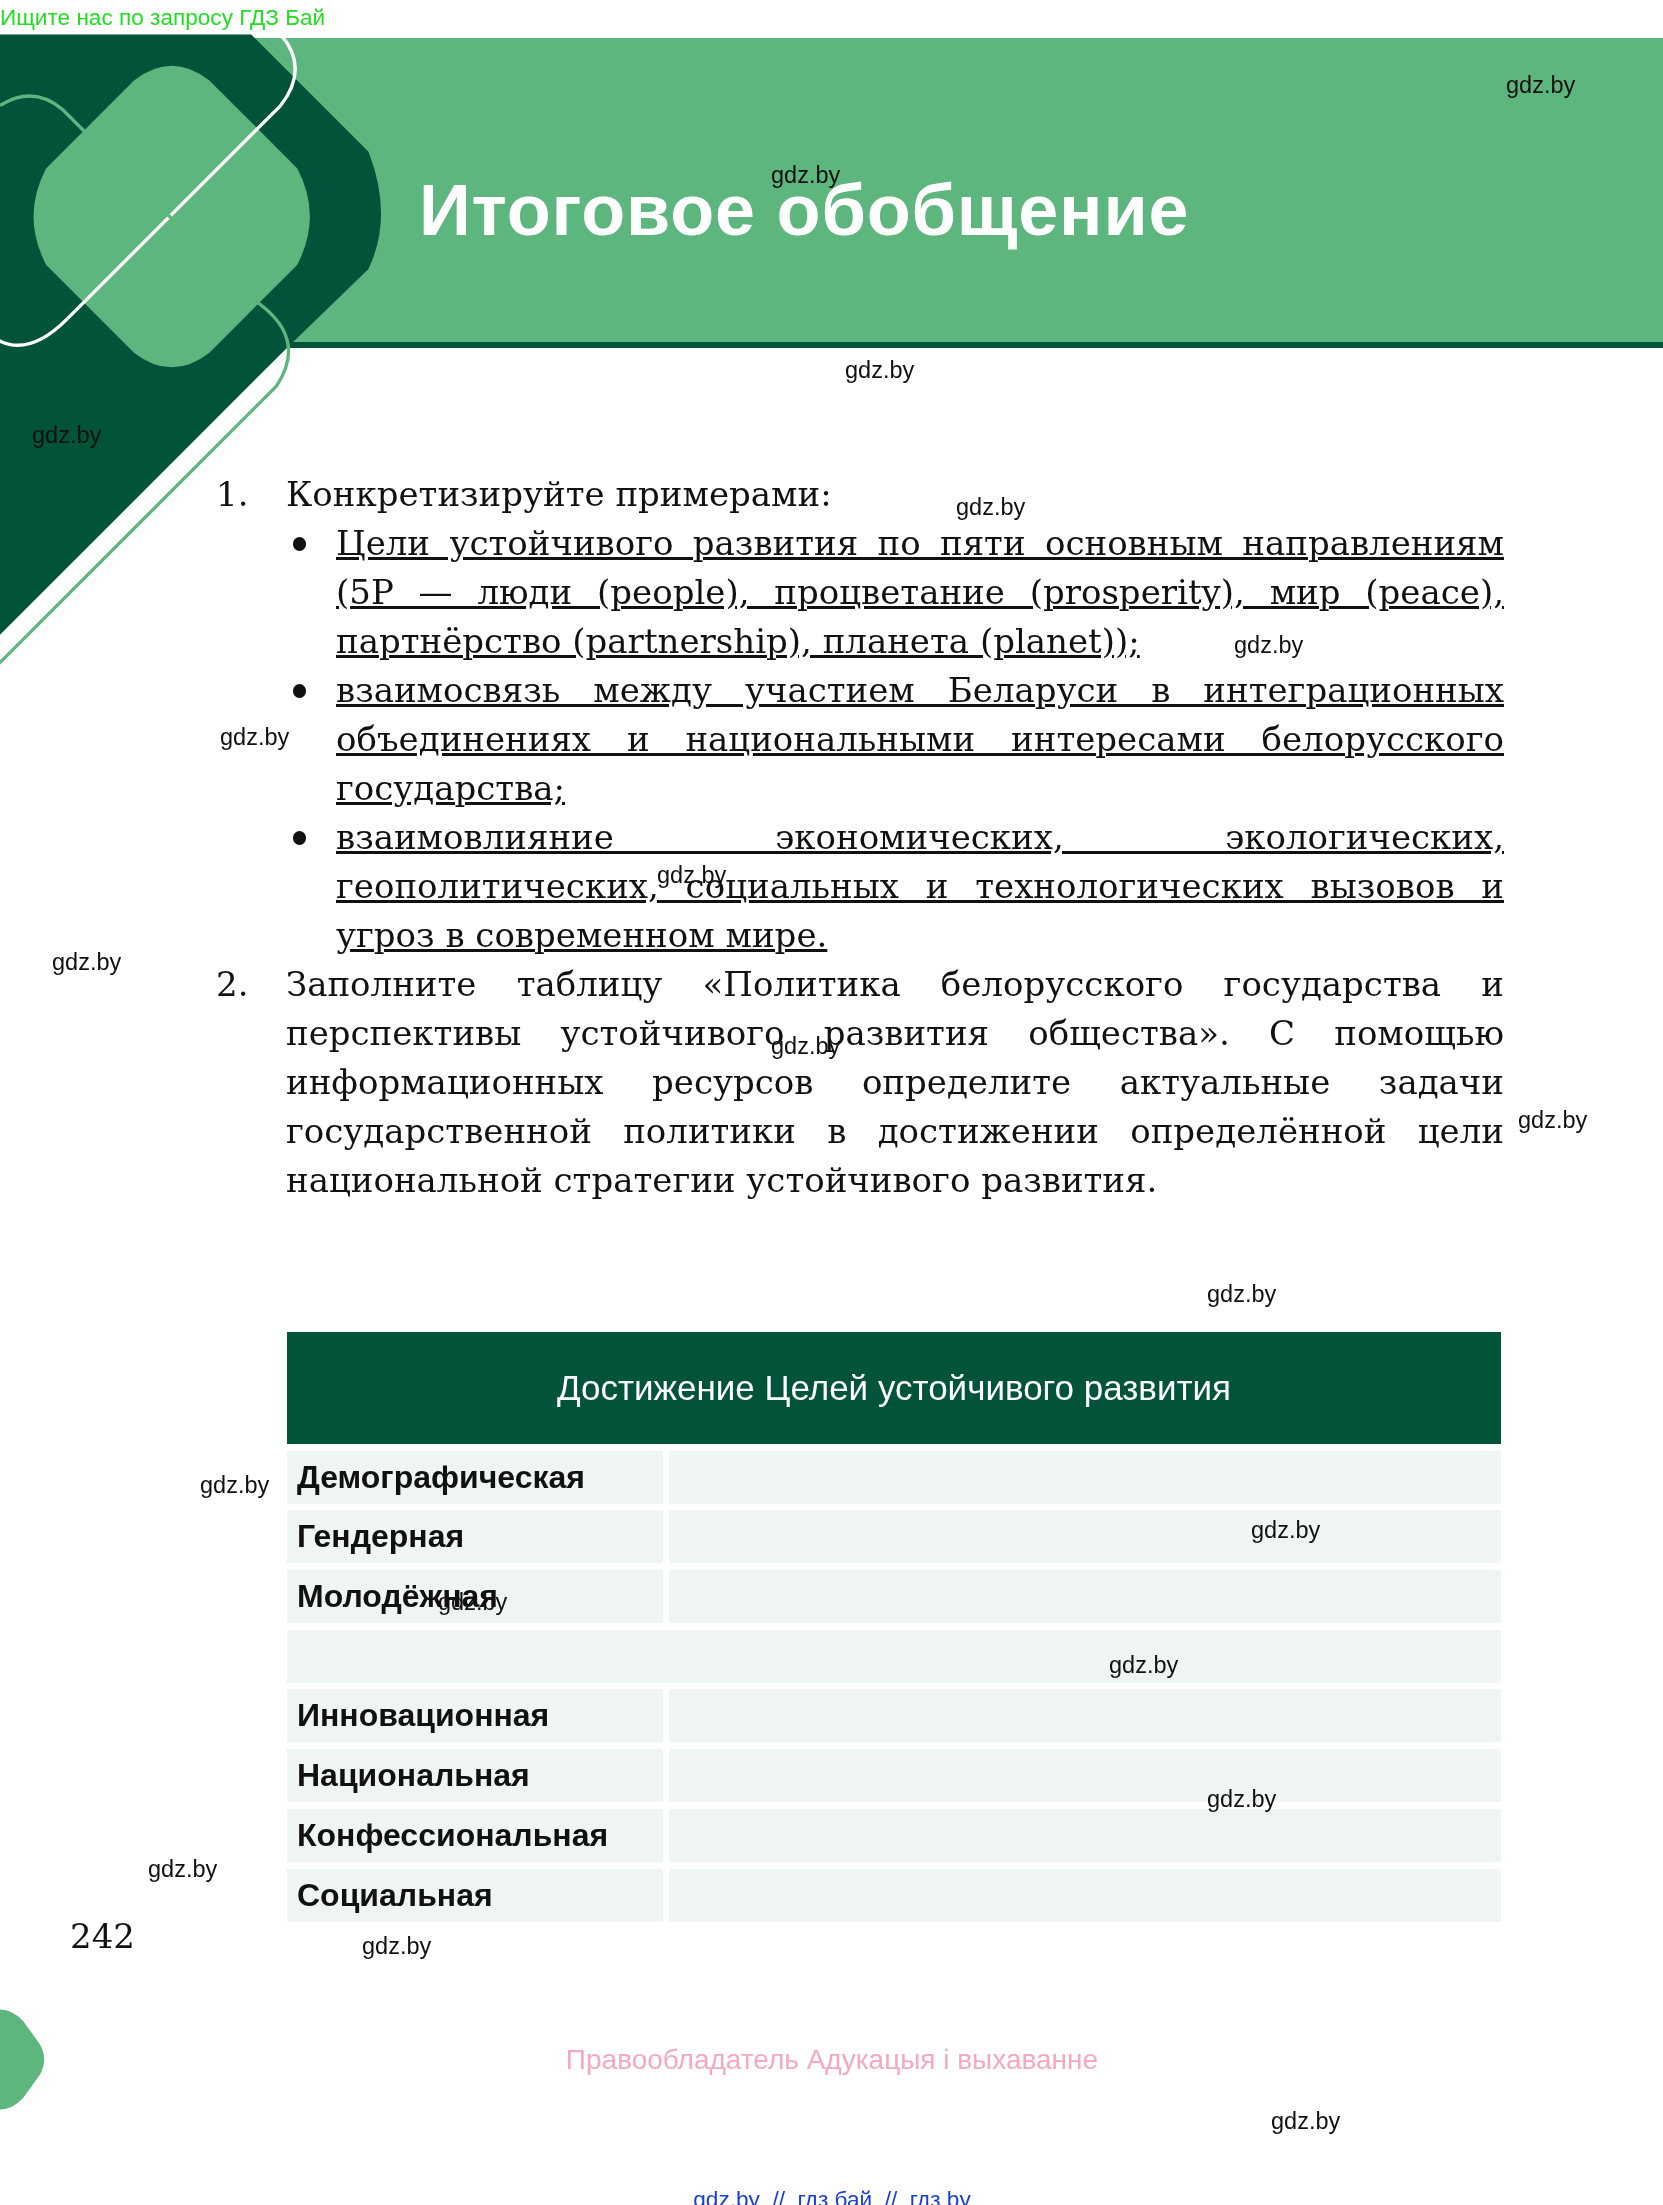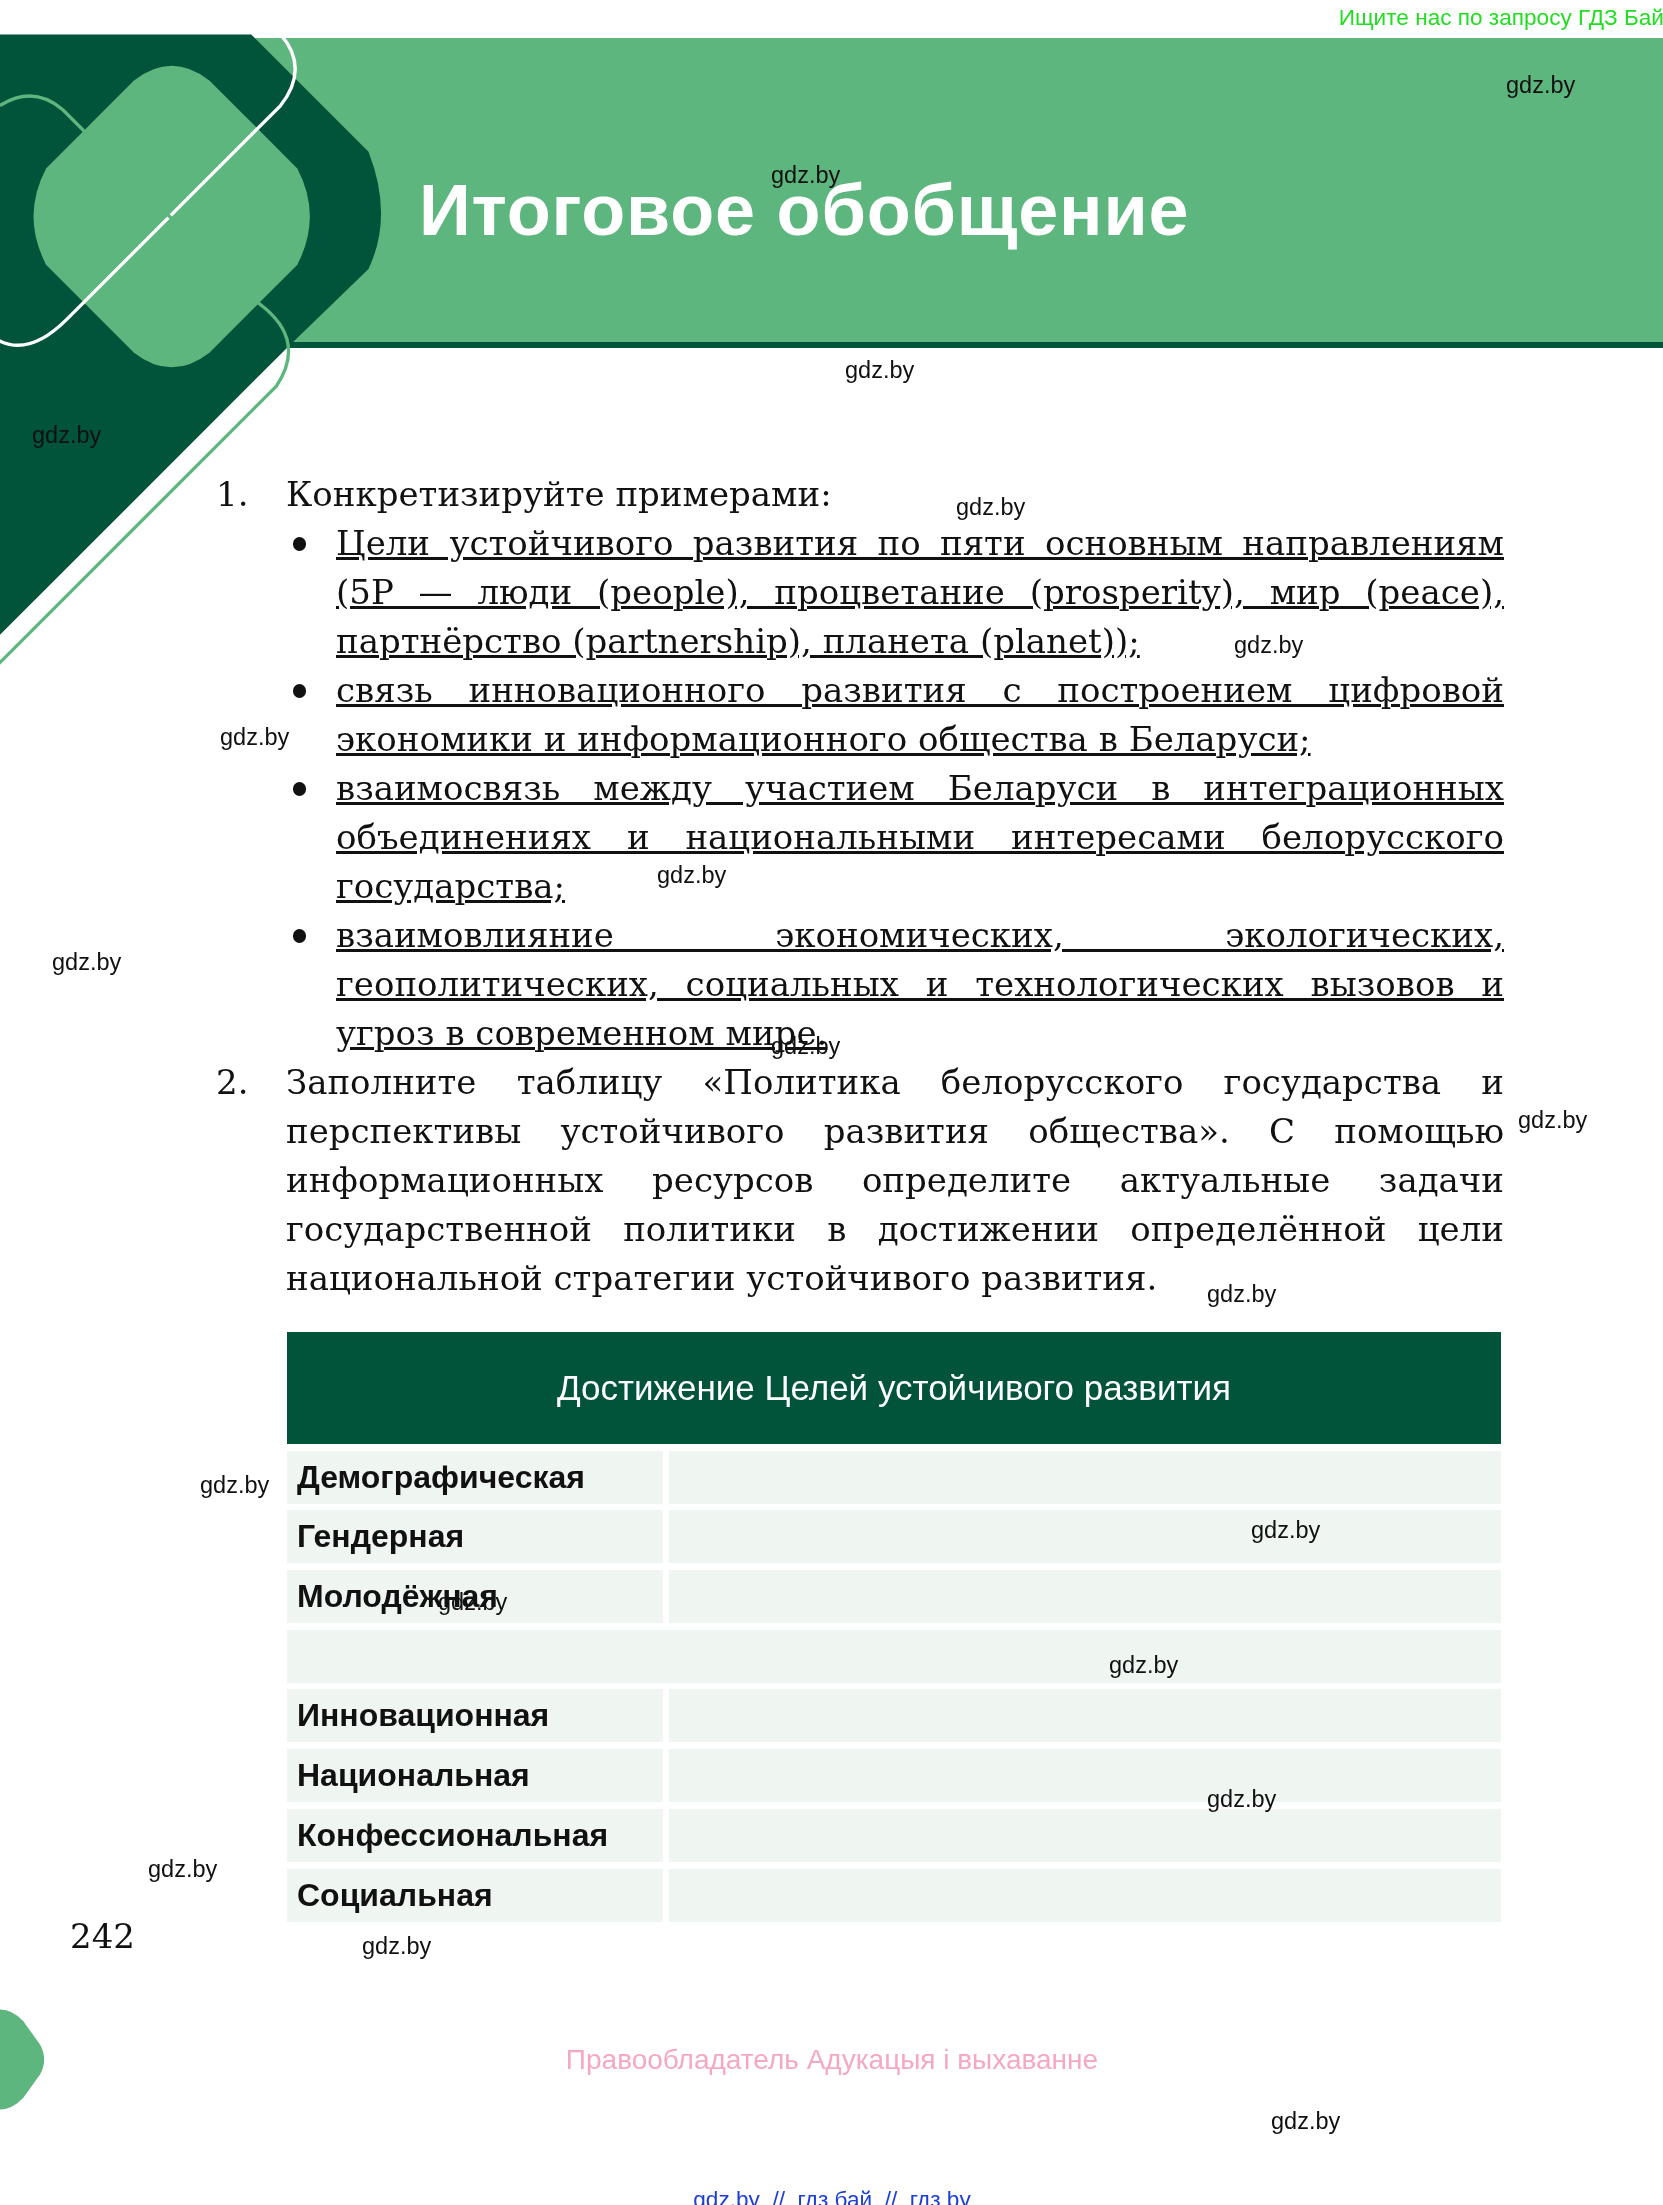--- a/index.html
+++ b/index.html
@@ -2,21 +2,21 @@
 <html style="font-size:13.4px"><head>
 <meta charset="utf-8">
 <style>
   html, body { margin:0; padding:0; }
   body {
     width:1664px; height:2205px; position:relative; overflow:hidden;
     background:#ffffff; font-family:"DejaVu Serif", serif; color:#111;
   }
   .abs { position:absolute; }
   .top-banner {
-    left:0; top:0; width:1664px; height:37px; text-align:right;
+    left:0; top:0; width:1664px; height:37px; text-align:left;
     font-family:"Liberation Sans", sans-serif; font-size:22.6px; line-height:35px;
     color:#22dd22;
   }
   .header-band {
     left:0; top:38px; width:1664px; height:304px; background:#5db67d;
     border-bottom:6.7px solid #01533a;
   }
   .deco { left:0; top:34px; }
   .title {
     left:419px; top:174px; font-family:"Liberation Sans", sans-serif;
@@ -99,21 +99,20 @@
 <div class="abs wm" style="left:1207px;top:1283px;">gdz.by</div>
 <div class="abs wm" style="left:200px;top:1474px;">gdz.by</div>
 
 <div class="abs content">
   <div class="task">
     <div class="task-num">1.</div>
     <div class="task-body">Конкретизируйте примерами:</div>
   </div>
   <ul class="bullets">
     <li>Цели устойчивого развития по пяти основным направлениям (5P — люди (people), процветание (prosperity), мир (peace), партнёрство (partnership), планета (planet));</li>
-    <li>связь инновационного развития с построением цифровой экономики и информационного общества в Беларуси;</li>
     <li>взаимосвязь между участием Беларуси в интеграционных объединениях и национальными интересами белорусского государства;</li>
     <li>взаимовлияние экономических, экологических, геополитических, социальных и технологических вызовов и угроз в современном мире.</li>
   </ul>
   <div class="task">
     <div class="task-num">2.</div>
     <div class="task-body">Заполните таблицу «Политика белорусского государства и перспективы устойчивого развития общества». С помощью информационных ресурсов определите актуальные задачи государственной политики в достижении определённой цели национальной стратегии устойчивого развития.</div>
   </div>
 </div>
 
 <div class="abs table">

